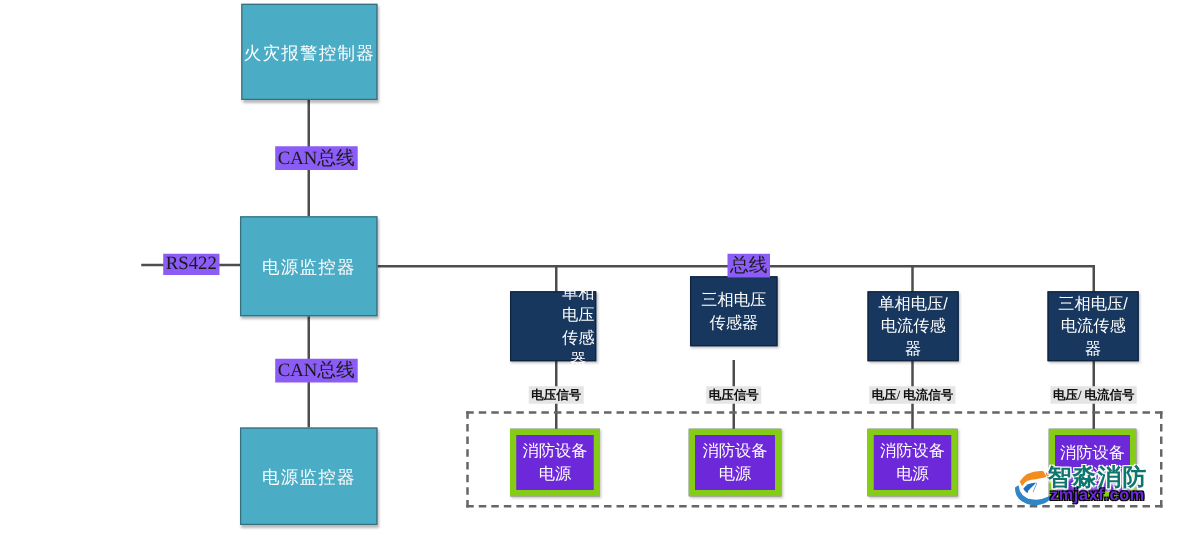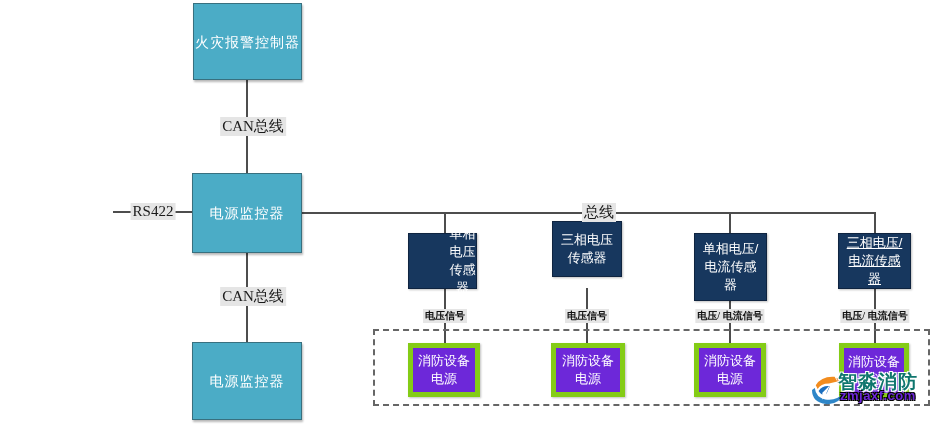--- a/index.html
+++ b/index.html
@@ -26,21 +26,21 @@
     background:#6d28d9;border:5px solid #84cc16;
     box-shadow:1px 1px 2px rgba(0,0,0,0.25);
     font-size:13px;line-height:18px;
   }
   
   .line{position:absolute;background:#4d4d4d;}
   .vline{width:2px;}
   .hline{height:2px;}
   
   .lbl{
-    position:absolute;background:#e5e5e5;color:#1a1a1a;
+    position:absolute;background:#8b5cf6;color:#1a1a1a;
     font-family:"Liberation Serif",serif;font-size:15px;
     padding:0 2px;transform:translateX(-50%);white-space:nowrap;z-index:3;
   }
   .siglbl{
     position:absolute;background:#e5e5e5;color:#111111;
     font-family:Liberation Serif, serif;font-size:10px;font-weight:bold;
     padding:0 2px;transform:translateX(-50%);white-space:nowrap;z-index:3;
   }
   
   .dashed-rect{
@@ -87,24 +87,24 @@
 
 
   <div class="node teal" style="left:192px;top:173px;width:110px;height:80px;">电源监控器</div>
 
   <div class="node teal" style="left:192px;top:342px;width:110px;height:78px;">电源监控器</div>
 
   <div class="node navy" style="left:408px;top:233px;width:69px;height:56px;padding-left:40px;">单相电压
 传感器</div>
   <div class="node navy" style="left:552px;top:221px;width:70px;height:56px;">三相电压
 传感器</div>
-  <div class="node navy" style="left:694px;top:233px;width:73px;height:68px;">单相电压/
+  <div class="node navy" style="left:694px;top:233px;width:73px;height:56px;">单相电压/
 电流传感
 器</div>
-  <div class="node navy" style="left:838px;top:233px;width:73px;height:56px;text-decoration:underline;">三相电压/
+  <div class="node navy" style="left:838px;top:233px;width:73px;height:56px;">三相电压/
 电流传感
 器</div>
 
   <div class="node red" style="left:408px;top:343px;width:72px;height:54px;">消防设备
 电源</div>
   <div class="node red" style="left:551px;top:343px;width:74px;height:54px;">消防设备
 电源</div>
   <div class="node red" style="left:694px;top:343px;width:72px;height:54px;">消防设备
 电源</div>
   <div class="node red" style="left:839px;top:343px;width:70px;height:55px;">消防设备

